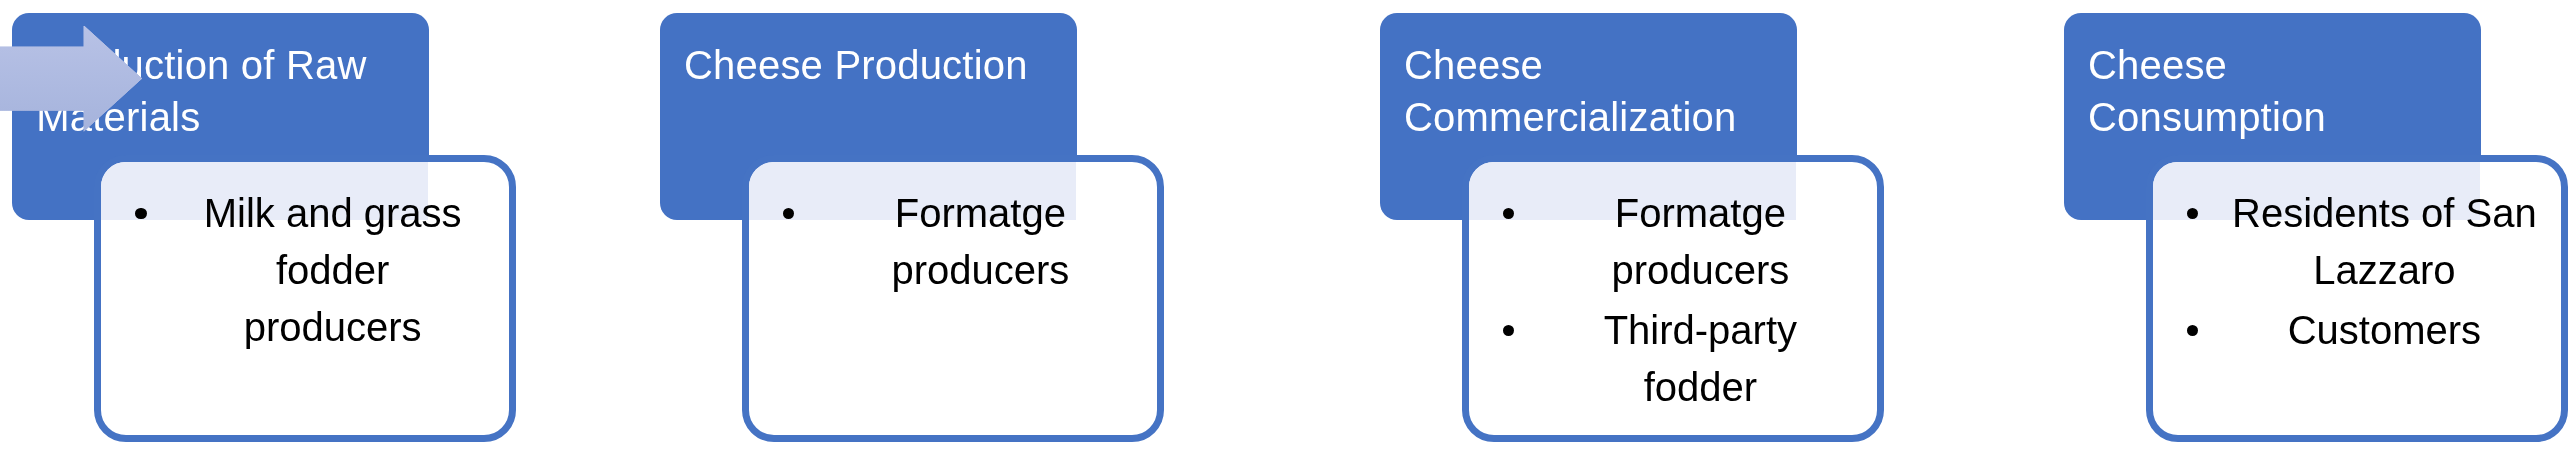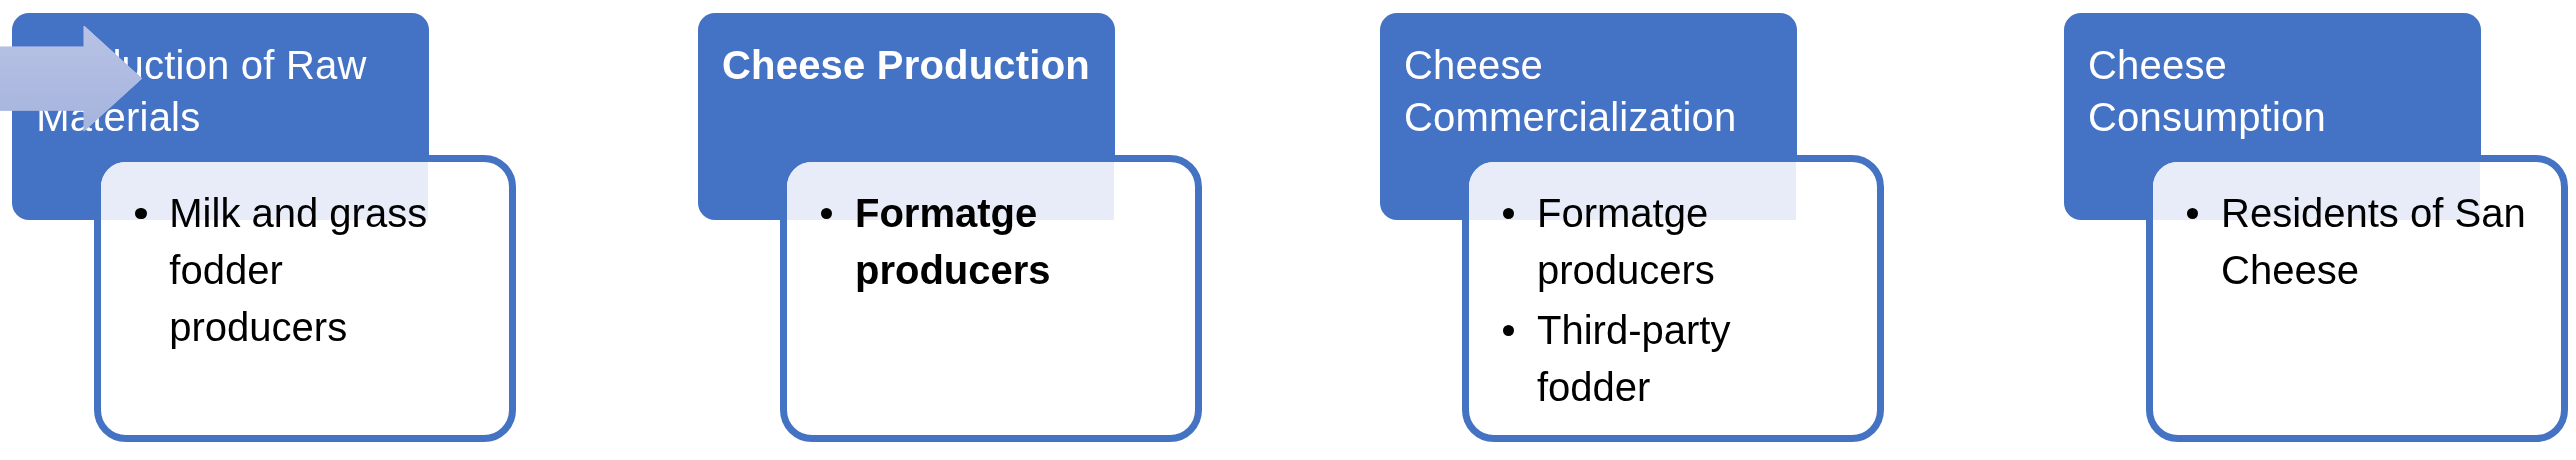--- a/index.html
+++ b/index.html
@@ -7,21 +7,21 @@
     position: relative;
     width: 2576px;
     height: 460px;
     background: #ffffff;
     font-family: "Liberation Sans", sans-serif;
     overflow: hidden;
   }
 
   .stage-group { position: absolute; top: 0; width: 684px; height: 460px; }
   .stage-group:nth-of-type(1) { left: 12.3px; }
-  .stage-group:nth-of-type(2) { left: 698px; font-weight: bold; }
+  .stage-group:nth-of-type(2) { left: 660px; }
   .stage-group:nth-of-type(3) { left: 1380px; }
   .stage-group:nth-of-type(4) { left: 2064px; }
 
   .title-box {
     position: absolute;
     left: 0; top: 13.3px;
     width: 417px; height: 207px;
     background: #4472C4;
     border-radius: 17px;
     box-sizing: border-box;
@@ -53,20 +53,21 @@
     background: #E8ECF8;
     border-top-left-radius: 24.6px;
     z-index: 0;
   }
   .bullets {
     position: relative;
     margin: 23px 0 0 0;
     padding: 0 13.3px 0 68px;
     list-style: none;
     z-index: 1;
+    text-align: center;
   }
   .bullets li {
     position: relative;
     color: #000000;
     font-size: 40px;
     line-height: 57px;
     white-space: pre-line;
     margin: 0 0 2.8px 0;
   }
   .bullets li::before {
@@ -141,21 +142,22 @@
 
   <div class="stage-group">
     <div class="title-box">
       <div class="title-text">Cheese
 Consumption</div>
     </div>
     <div class="detail-box">
       <div class="overlap-band"></div>
       <ul class="bullets">
           <li>Residents of San
-Cheese</li>
+Lazzaro</li>
+          <li>Customers</li>
         </ul>
     </div>
   </div>
 
   <div class="flow-arrow"></div>
   <div class="flow-arrow"></div>
   <div class="flow-arrow"></div>
 
 </div>
 

